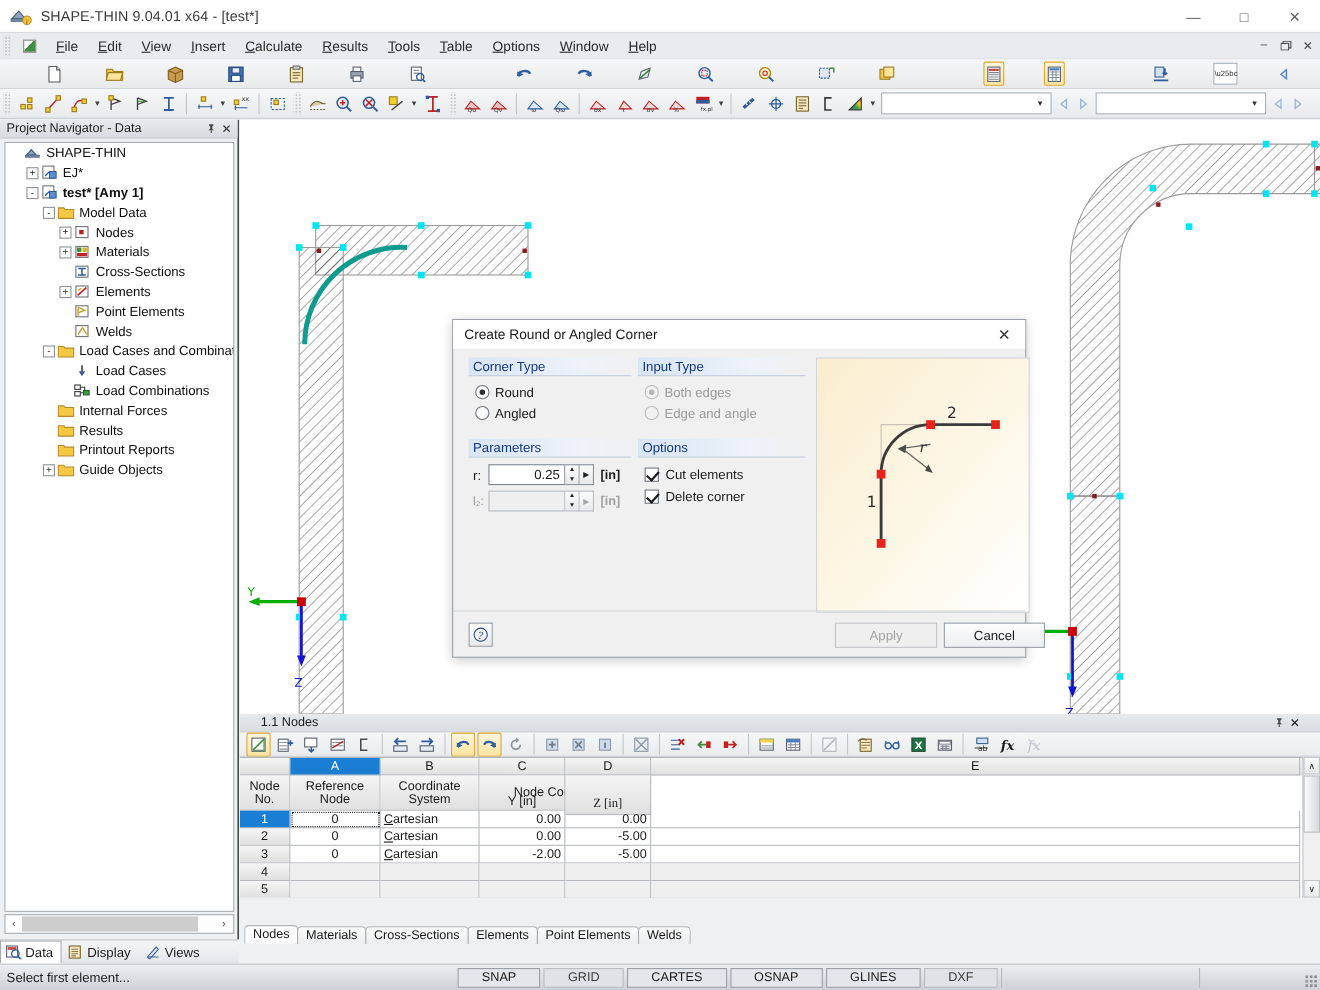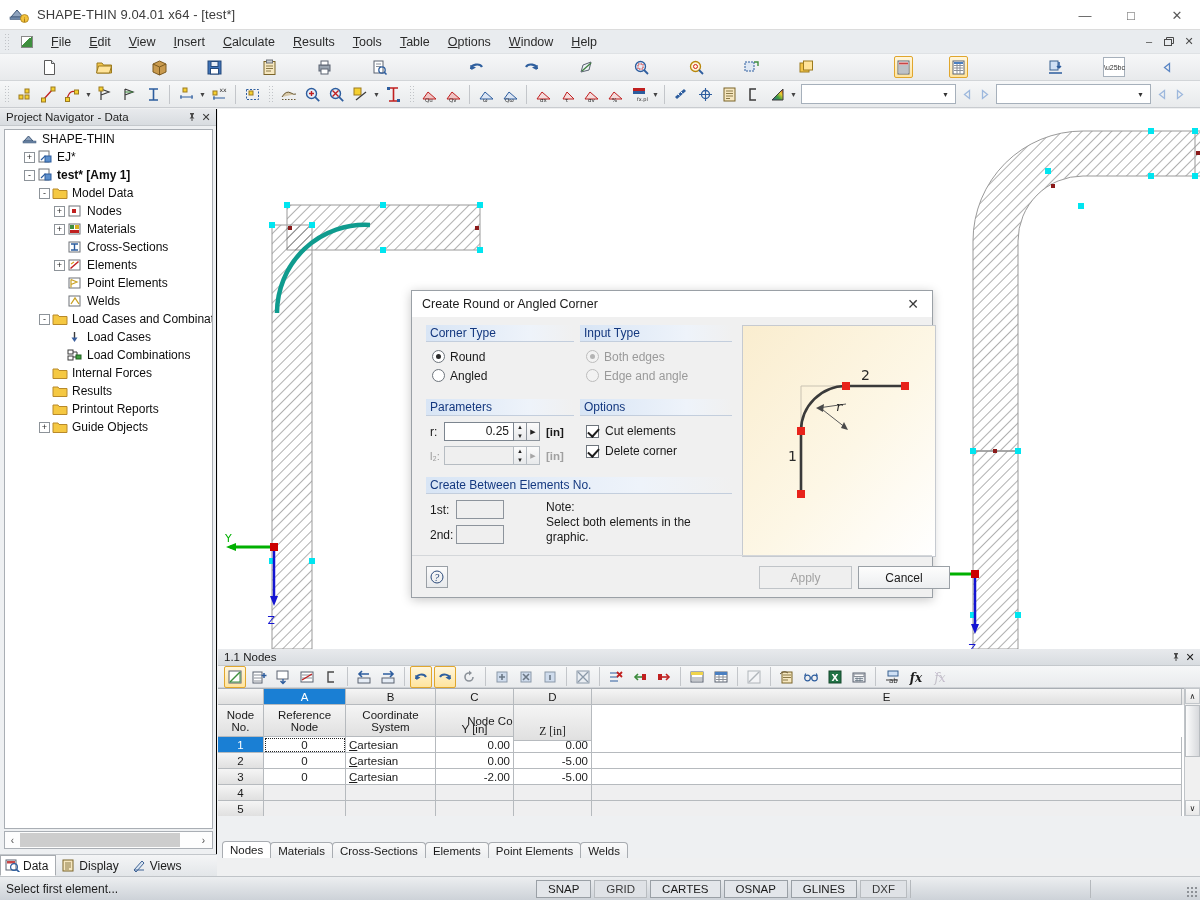--- a/index.html
+++ b/index.html
@@ -145,21 +145,21 @@
   .btn { height:23px; border:1px solid #9aa0a6; background:linear-gradient(#fdfdfd,#eceef0);
     font-size:12px; display:flex; align-items:center; justify-content:center; }
   .btn.dis { color:#a2a2a2; background:#efefef; border-color:#c0c4c8; }
   .helpbtn { width:22px; height:22px; border:1px solid #9aa0a6;
     background:linear-gradient(#fbfbfb,#e8eaec); display:flex; align-items:center; justify-content:center;
     font-size:12px; color:#2b4a7a; font-style:italic; }
 
   
   .tablepanel { position:absolute; left:218px; top:649px; width:982px; height:205px; background:#eef0f2; }
   .tp-hdr { height:17px; background:linear-gradient(#e8eaed,#d8dce0); border-bottom:1px solid #c4c8cc;
-    display:flex; align-items:center; padding:0 3px; font-size:11.5px; }
+    display:flex; align-items:center; padding:0 16px; font-size:11.5px; }
   .tp-toolbar { height:22px; background:linear-gradient(#f6f7f8,#e9ebed); border-bottom:1px solid #cfd2d6;
     display:flex; align-items:center; }
   .grid { position:absolute; left:0; top:39px; width:982px; height:128px; background:#fff;
     border-top:1px solid #a9aeb4; overflow:hidden; }
   .grow { display:flex; height:16px; }
   .ghdr { background:linear-gradient(#f3f3f3,#e2e2e2); }
   .gcell { border-right:1px solid #b6babe; border-bottom:1px solid #b6babe;
     font-size:11.5px; display:flex; align-items:center; padding:0 3px; overflow:hidden; white-space:nowrap; }
   .gcell.c { justify-content:center; }
   .gcell.r { justify-content:flex-end; }
@@ -180,21 +180,21 @@
   .ttab { height:16px; padding:0 7px; font-size:11.5px; display:flex; align-items:center;
     background:linear-gradient(#fafafa,#eceef0); border:1px solid #a8acb1; border-bottom:none;
     border-radius:4px 4px 0 0; margin-right:-1px; }
   .ttab.sel { background:#fff; height:17px; }
 
   
   .statusbar { position:absolute; left:0; top:876px; width:1200px; height:24px;
     background:linear-gradient(#eceef0,#cdd2d8); border-top:1px solid #c0c4c8;
     display:flex; align-items:center; }
   .status-text { padding-left:6px; font-size:12px; color:#1c1c1c; }
-  .sb-cell { height:18px; padding:0 11px; font-size:11.5px; display:flex; align-items:center;
+  .sb-cell { height:18px; padding:0 21px; font-size:11.5px; display:flex; align-items:center;
     border:1px solid #9aa0a6; background:#e3e6ea; margin-right:3px; }
   .sb-cell.off { border-color:#b8bcc0; background:#dfe2e6; color:#3a3a3a; }
   .resizer { position:absolute; right:2px; bottom:2px; width:12px; height:12px;
     background-image:radial-gradient(#8d9196 40%, transparent 41%); background-size:4px 4px; }
 </style>
 </head>
 <body>
 
 <div id="app">
 
@@ -1034,39 +1034,20 @@
             <span class="box"></span>
             <span>Cut elements</span>
           </div>
           <div class="chk on">
             <span class="box"></span>
             <span>Delete corner</span>
           </div>
         </div>
       </div>
 
-      <div class="gbox" style="left:14px; top:160px; width:306px;">
-        <div class="cap">Create Between Elements No.</div>
-        <div class="inner" style="padding:6px 0 6px 4px; display:flex;">
-          <div>
-            <div style="display:flex;align-items:center;margin-bottom:6px;">
-              <span style="width:26px;font-size:12px;">1st:</span>
-              <div class="tinput"></div>
-            </div>
-            <div style="display:flex;align-items:center;">
-              <span style="width:26px;font-size:12px;">2nd:</span>
-              <div class="tinput"></div>
-            </div>
-          </div>
-          <div style="margin-left:42px; font-size:12px; line-height:15px;">
-            <div>Note:</div>
-            <div style="max-width:150px;">Select both elements in the graphic.</div>
-          </div>
-        </div>
-      </div>
 
       <div class="preview" style="left:330px; top:8px; width:194px; height:232px;">
         <svg width="192" height="230" viewBox="0 0 192 230">
           <rect x="0" y="0" width="192" height="230" fill="url(#pvg)"></rect>
           <defs>
               <linearGradient id="pvg" x1="0" y1="0" x2="1" y2="1">
             <stop offset="0" stop-color="#faedcf"></stop>
                 <stop offset="0.55" stop-color="#fdf7e6"></stop>
                 <stop offset="1" stop-color="#ffffff"></stop>
           </linearGradient>

